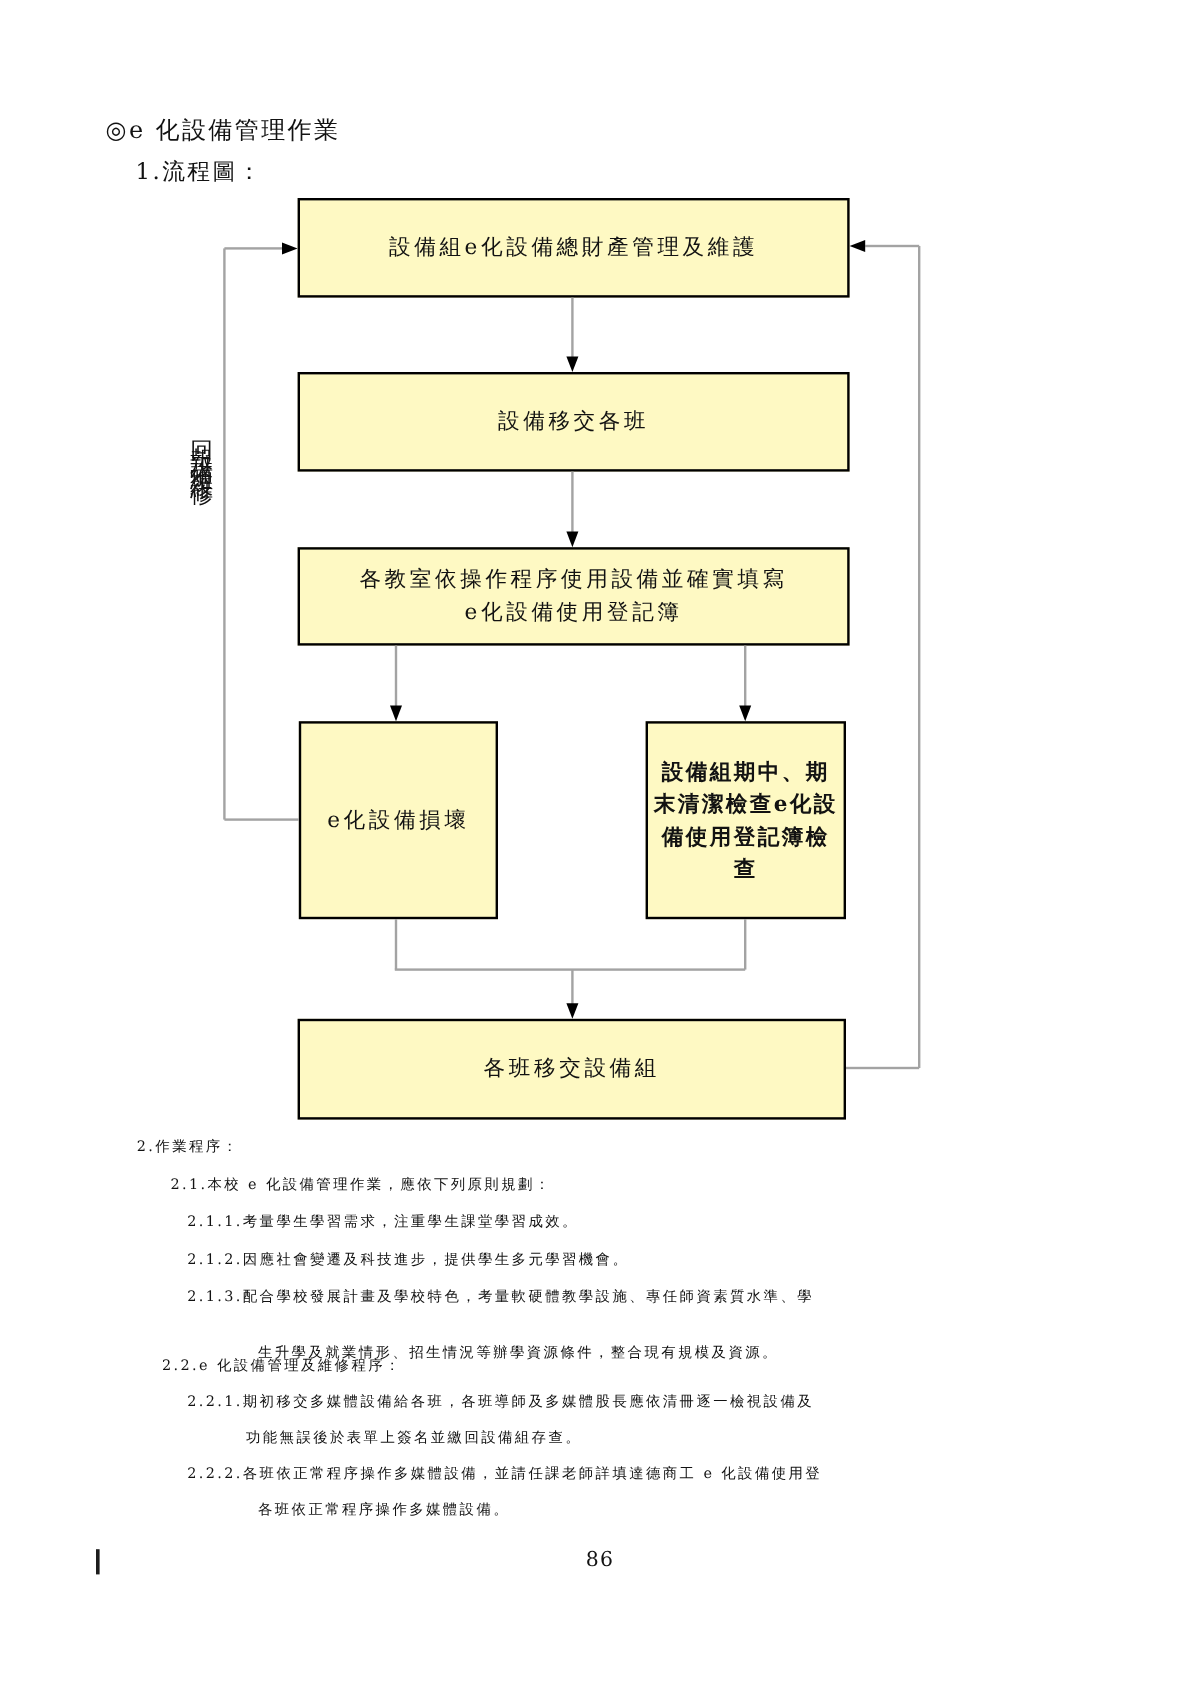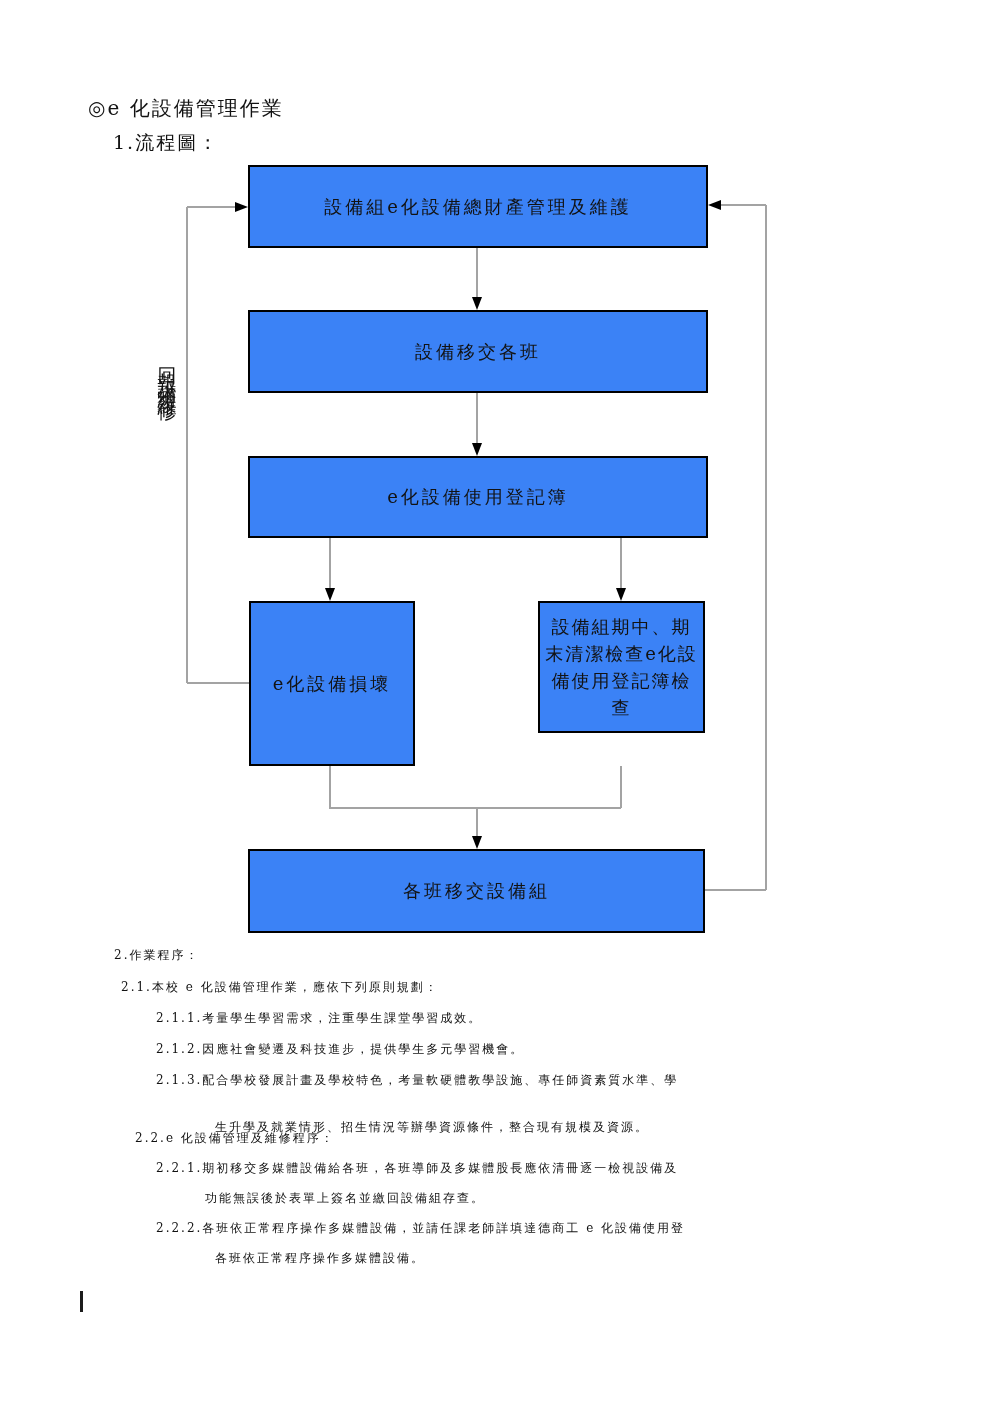--- a/index.html
+++ b/index.html
@@ -5,21 +5,21 @@
   html, body { margin:0; padding:0; background:#e8e8e8; }
   .page {
     position:relative; width:1000px; height:1415px; margin:0 auto;
     background:#ffffff; overflow:hidden;
     font-family:"DejaVu Serif","Liberation Serif",serif; color:#121212;
   }
   .abs { position:absolute; }
   .doc-title { font-size:20px; letter-spacing:2px; white-space:nowrap; }
   .sec-label { font-size:19px; letter-spacing:2px; white-space:nowrap; }
   .fbox {
-    position:absolute; box-sizing:border-box; border:2px solid #000; background:#3b82f6;
+    position:absolute; box-sizing:border-box; border:2px solid #000; background:#fef9c3;
     display:flex; flex-direction:column; align-items:center; justify-content:center;
     text-align:center; font-size:18px; letter-spacing:3px; line-height:28px;
   }
   .fbox .wrap { white-space:pre-line; }
   .cline { position:absolute; background:#a3a3a3; }
   .hline { height:1.4px; }
   .vline { width:1.4px; }
   .ah { position:absolute; width:0; height:0; }
   .ah-down  { border-left:5.5px solid transparent; border-right:5.5px solid transparent; border-top:13px solid #000; }
   .ah-right { border-top:5.5px solid transparent; border-bottom:5.5px solid transparent; border-left:13px solid #000; }
@@ -44,28 +44,29 @@
 
     <div class="fbox" style="left:248px; top:165px; width:460px; height:83px;">
       <div>設備組e化設備總財產管理及維護</div>
     </div>
 
     <div class="fbox" style="left:248px; top:310px; width:460px; height:83px;">
       <div>設備移交各班</div>
     </div>
 
     <div class="fbox" style="left:248px; top:456px; width:460px; height:82px;">
+      <div>各教室依操作程序使用設備並確實填寫</div>
       <div>e化設備使用登記簿</div>
     </div>
 
     <div class="fbox" style="left:249px; top:601px; width:166px; height:165px;">
       <div>e化設備損壞</div>
     </div>
 
-    <div class="fbox" style="left:538px; top:601px; width:167px; height:132px; font-size:18px; letter-spacing:2px; line-height:27px;">
+    <div class="fbox" style="left:538px; top:601px; width:167px; height:165px; font-size:18px; letter-spacing:2px; line-height:27px;font-weight:bold;">
       <div class="wrap">設備組期中、期
 末清潔檢查e化設
 備使用登記簿檢
 查</div>
     </div>
 
     <div class="fbox" style="left:248px; top:849px; width:457px; height:84px;">
       <div>各班移交設備組</div>
     </div>
 
@@ -96,27 +97,28 @@
 
     <div class="cline hline" style="left:705px; top:889.3px; width:61px;"></div>
     <div class="cline vline" style="left:765.3px; top:205px; height:685px;"></div>
     <div class="cline hline" style="left:721px; top:204.3px; width:45px;"></div>
     <div class="ah ah-left" style="left:708px; top:199.5px;"></div>
 
   </div>
 
   <div>
     <div class="bodyline" style="left:114px; top:947px;">2.作業程序：</div>
-    <div class="bodyline" style="left:121px; top:979px;">2.1.本校 e 化設備管理作業，應依下列原則規劃：</div>
+    <div class="bodyline" style="left:142px; top:979px;">2.1.本校 e 化設備管理作業，應依下列原則規劃：</div>
     <div class="bodyline" style="left:156px; top:1010px;">2.1.1.考量學生學習需求，注重學生課堂學習成效。</div>
     <div class="bodyline" style="left:156px; top:1041px;">2.1.2.因應社會變遷及科技進步，提供學生多元學習機會。</div>
     <div class="bodyline" style="left:156px; top:1072px;">2.1.3.配合學校發展計畫及學校特色，考量軟硬體教學設施、專任師資素質水準、學</div>
     <div class="bodyline" style="left:215px; top:1103px;margin-top:16px;">生升學及就業情形、招生情況等辦學資源條件，整合現有規模及資源。</div>
     <div class="bodyline" style="left:135px; top:1130px;">2.2.e 化設備管理及維修程序：</div>
     <div class="bodyline" style="left:156px; top:1160px;">2.2.1.期初移交多媒體設備給各班，各班導師及多媒體股長應依清冊逐一檢視設備及</div>
     <div class="bodyline" style="left:205px; top:1190px;">功能無誤後於表單上簽名並繳回設備組存查。</div>
     <div class="bodyline" style="left:156px; top:1220px;">2.2.2.各班依正常程序操作多媒體設備，並請任課老師詳填達德商工 e 化設備使用登</div>
     <div class="bodyline" style="left:215px; top:1250px;">各班依正常程序操作多媒體設備。</div>
   </div>
 
   <div class="changebar" style="left:80px; top:1291px; height:21px;"></div>
+  <div class="pagenum" style="top:1290px;">86</div>
 
 </div>
 
 </body></html>

